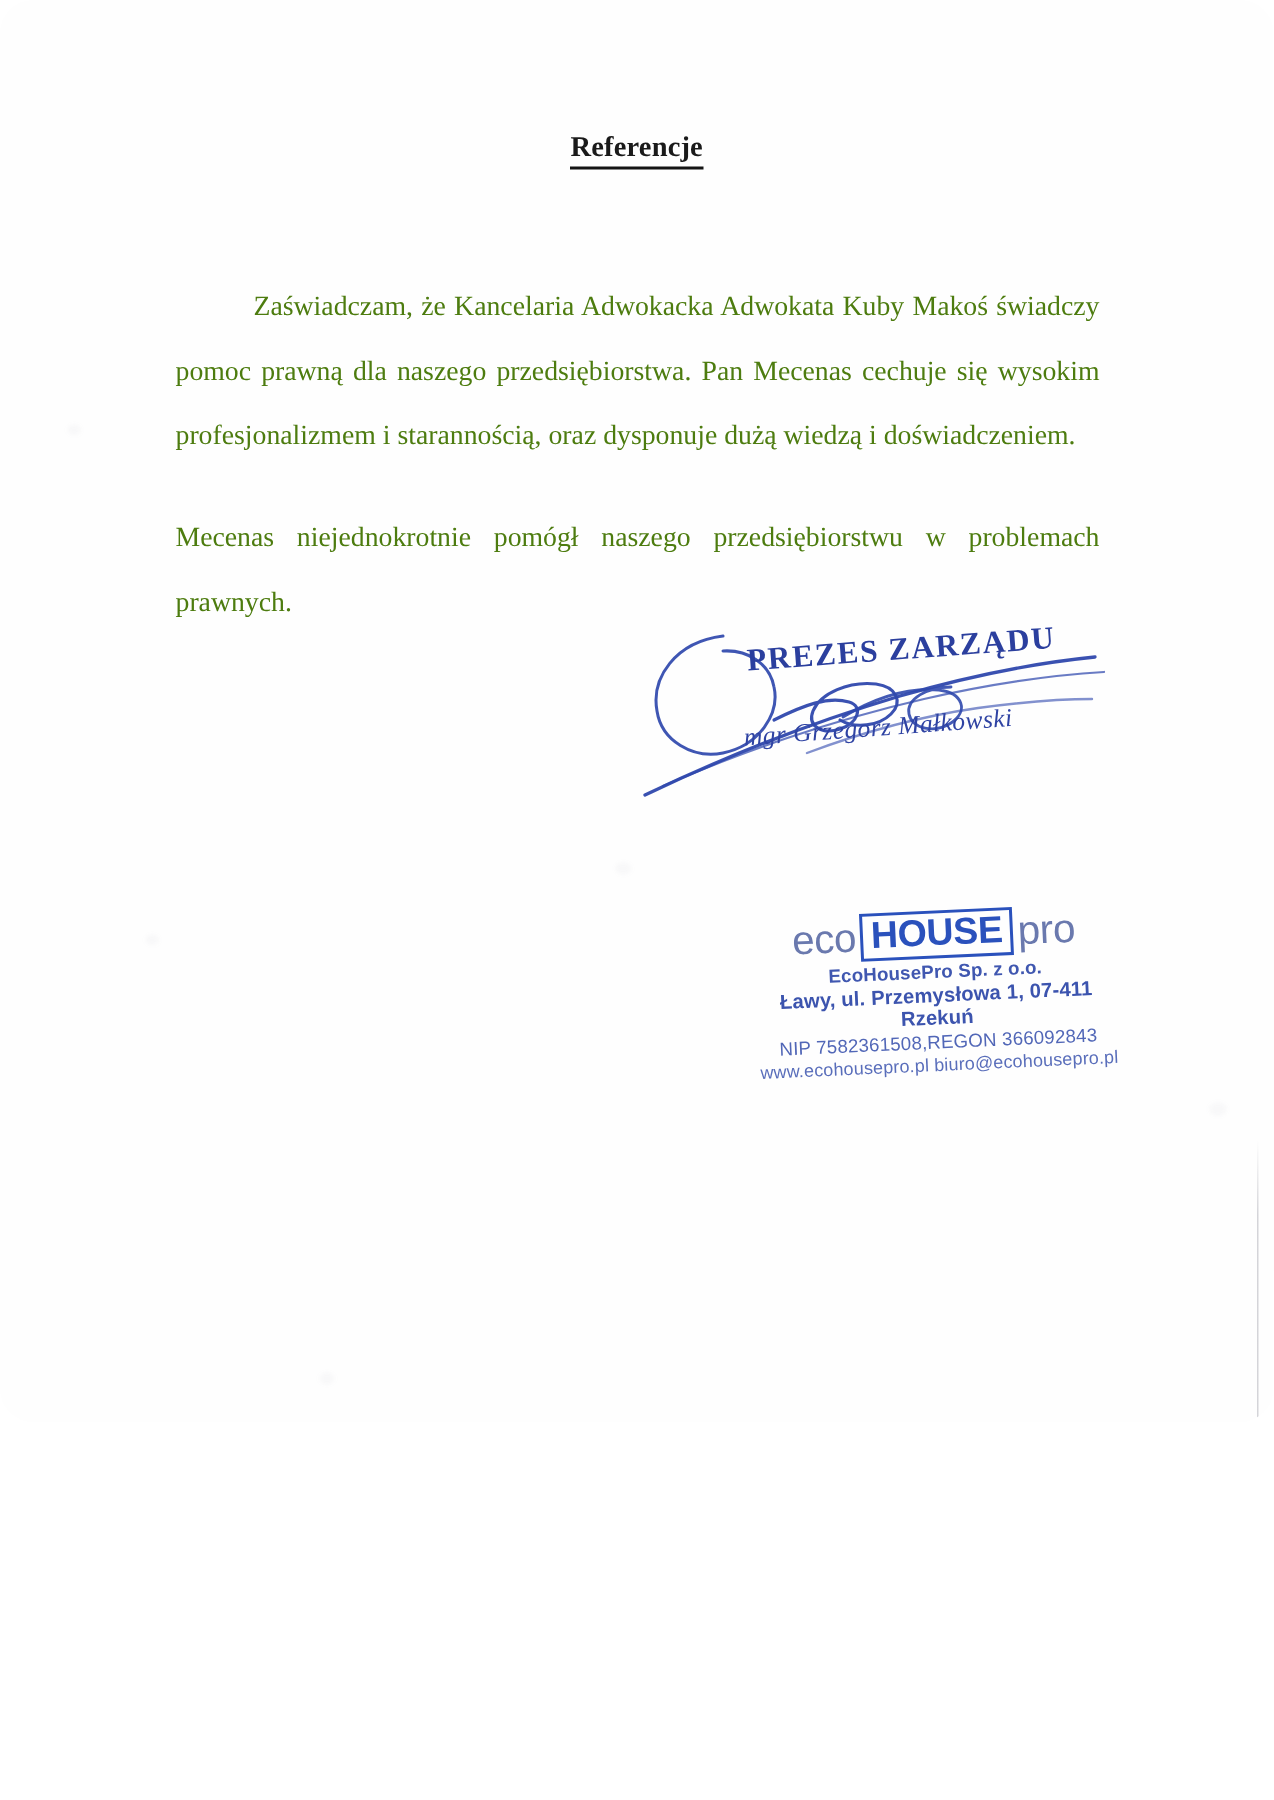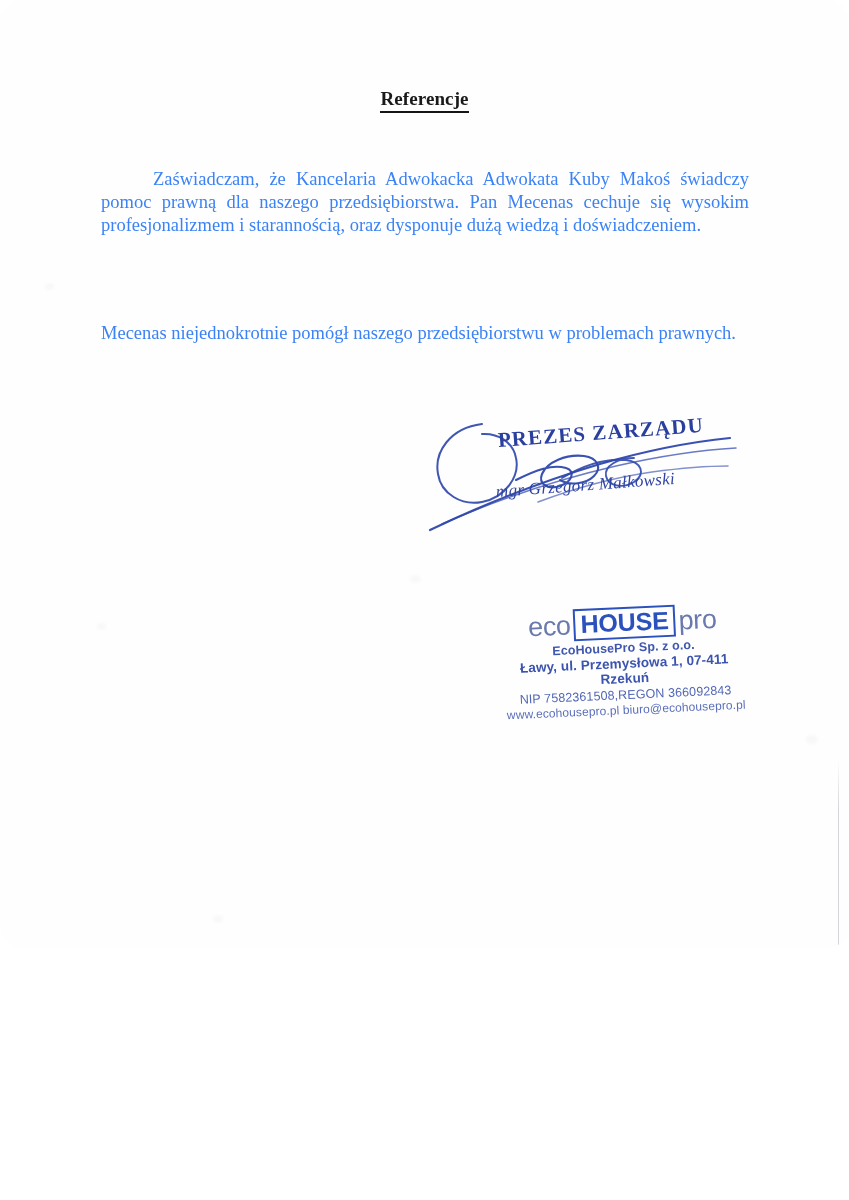--- a/index.html
+++ b/index.html
@@ -57,25 +57,25 @@
   }
 
   
   .body-block {
     position: absolute;
     left: 101px;
     width: 648px;
   }
   .para {
     font-size: 18.5px;
-    line-height: 23px;
+    line-height: 43px;
     text-align: justify;
     text-justify: inter-word;
-    margin: 0;
-    color: #3b82f6;
+    margin: 16px;
+    color: #4d7c0f;
   }
   .para.indent { text-indent: 52px; }
   .para-1 { top: 168px; }
   .para-2 { top: 322px; }
 
   
   .stamp-sign {
     position: absolute;
     left: 420px;
     top: 406px;

